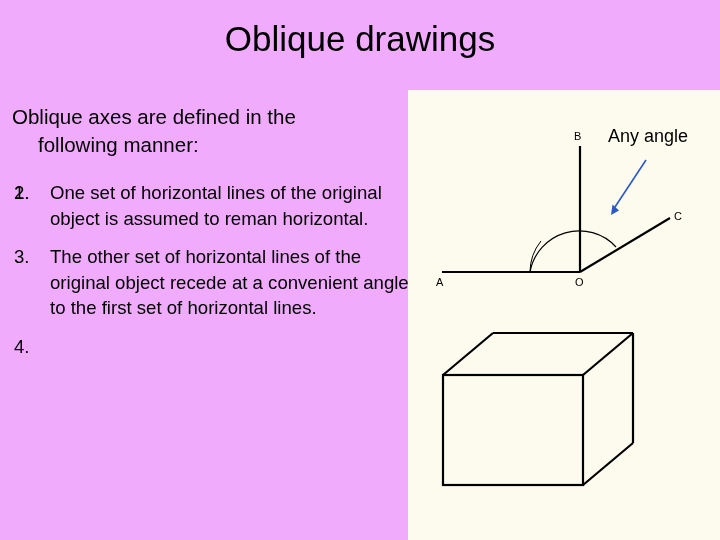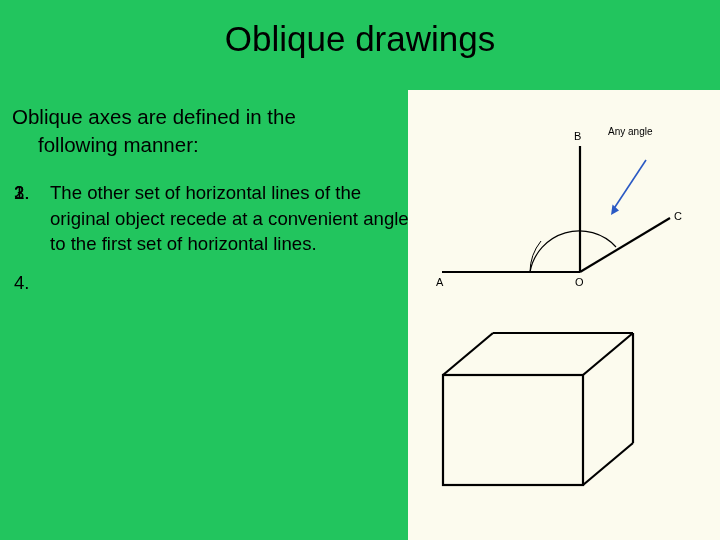--- a/index.html
+++ b/index.html
@@ -13,21 +13,21 @@
     font-family: "Liberation Sans", sans-serif;
     color: #000000;
     overflow: hidden;
     position: relative;
   }
   #slide {
     position: absolute;
     left: 0; top: 0;
     width: 720px;
     height: 540px;
-    background: #22c55e;
+    background: #f0abfc;
   }
   #slide-title {
     position: absolute;
     left: 0;
     top: 18px;
     width: 720px;
     text-align: center;
     font-size: 35px;
     font-weight: normal;
     line-height: 42px;
@@ -94,21 +94,21 @@
   }
   .fig-label {
     position: absolute;
     font-size: 11px;
     color: #000000;
   }
   #any-angle-label {
     position: absolute;
     left: 200px;
     top: 36px;
-    font-size: 10px;
+    font-size: 18px;
     color: #000000;
     white-space: nowrap;
   }
   svg { display: block; }
 </style>
 </head>
 <body>
 
 <div id="slide">
 
@@ -120,20 +120,21 @@
       <span>Oblique axes are defined in the</span>
       <span class="indent-line">following manner:</span>
     </div>
 
     <ol class="points">
       <li>
         <span class="num">1.</span>
       </li>
       <li>
         <span class="num">2.</span>
+        <span>One set of horizontal lines of the original object is assumed to reman horizontal.</span>
       </li>
       <li>
         <span class="num">3.</span>
         <span>The other set of horizontal lines of the original object recede at a convenient angle to the first set of horizontal lines.</span>
       </li>
       <li>
         <span class="num">4.</span>
       </li>
     </ol>
 

